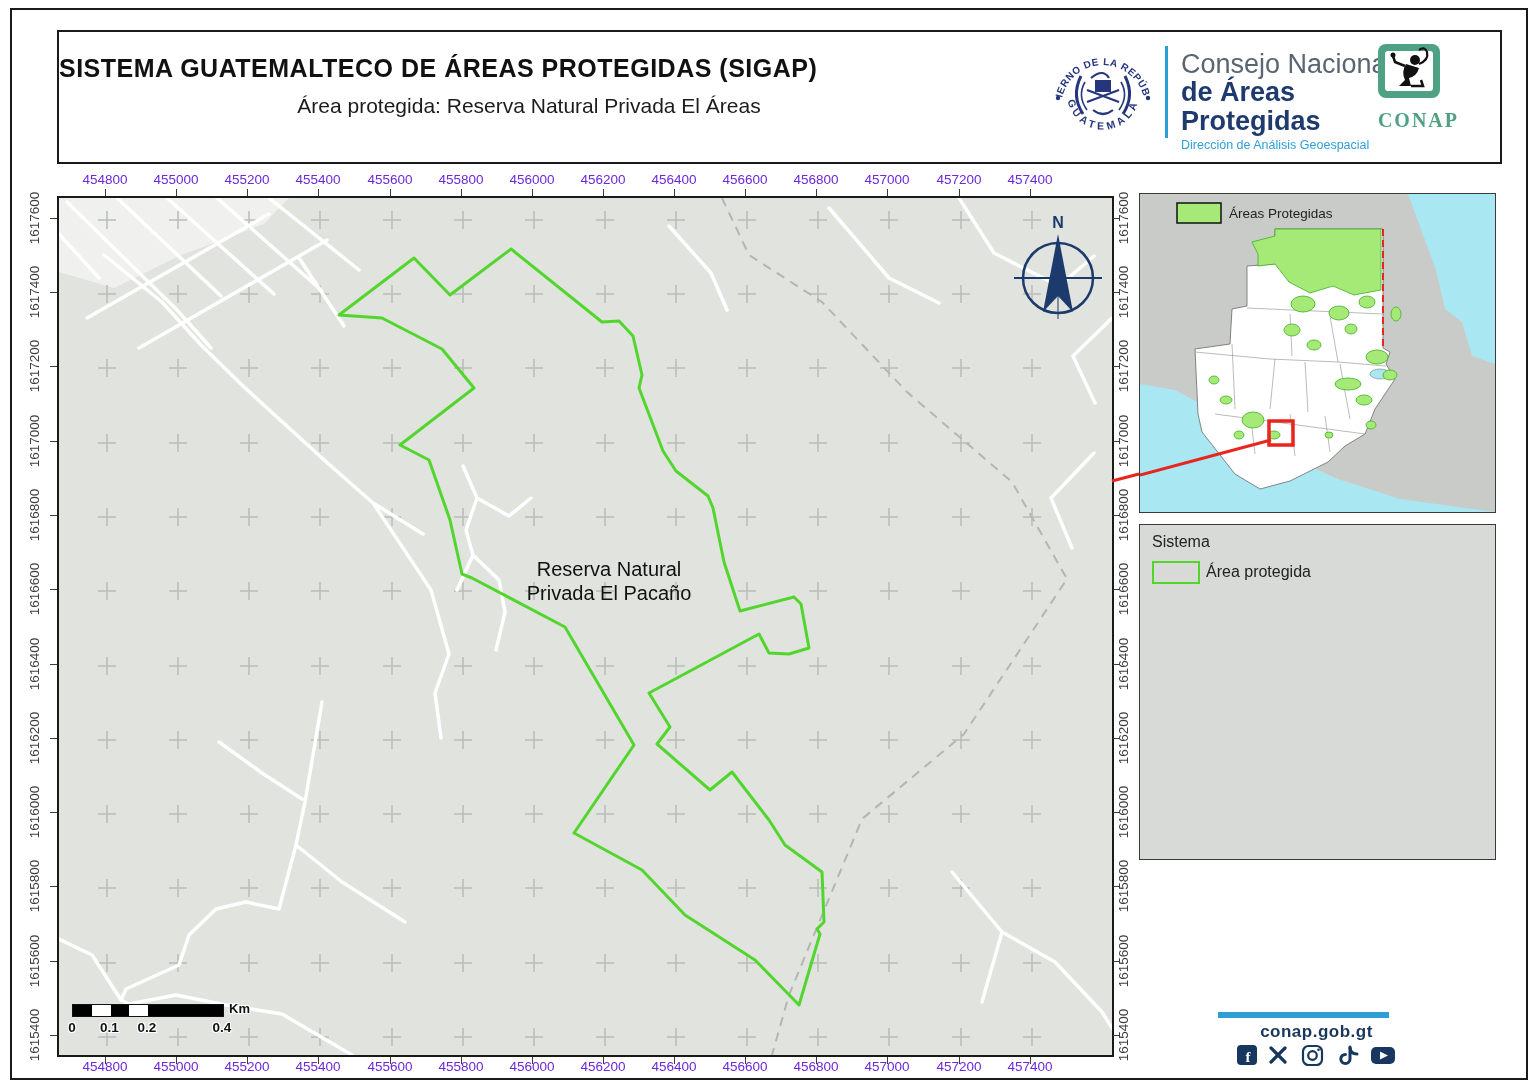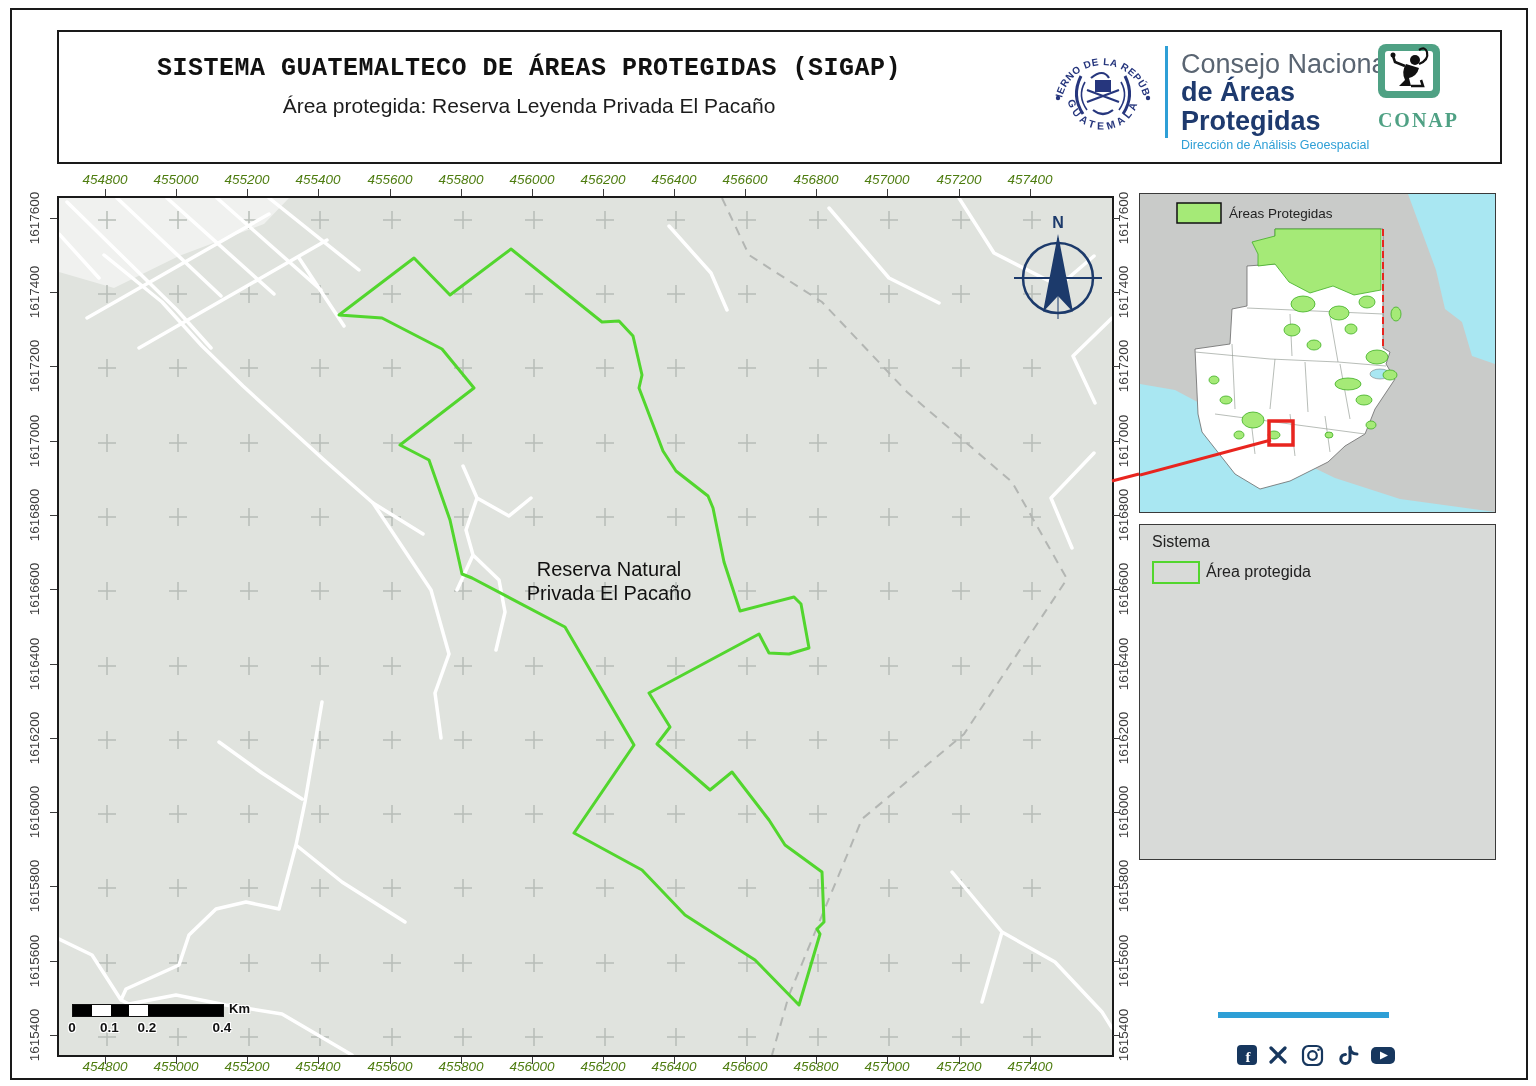--- a/index.html
+++ b/index.html
@@ -3,35 +3,35 @@
 <meta charset="utf-8">
 <style>
   html,body{margin:0;padding:0;background:#fff;}
   #page{position:relative;width:1536px;height:1086px;background:#fff;
         font-family:"Liberation Sans",sans-serif;overflow:hidden;}
   .page-frame{position:absolute;left:10px;top:8px;width:1514px;height:1068px;
         border:2px solid #1a1a1a;}
   
   .header-box{position:absolute;left:57px;top:30px;width:1441px;height:130px;
         border:2px solid #1a1a1a;background:#fff;}
-  .title{position:absolute;left:0;top:22px;width:940px;text-align:center;
-        font-family:Liberation Mono, monospace;font-weight:bold;font-size:25px;
+  .title{position:absolute;left:0;top:22px;width:940px;text-align:left;
+        font-family:Liberation Sans, sans-serif;font-weight:bold;font-size:25px;
         letter-spacing:.5px;color:#111;}
   .subtitle{position:absolute;left:0;top:62px;width:940px;text-align:center;
         font-size:21px;color:#1c1c1c;}
   .org-divider{position:absolute;left:1106px;top:14px;width:3px;height:92px;background:#2e9fd6;}
   .org-block{position:absolute;left:1122px;top:18px;width:230px;line-height:1.05;}
   .org-l1{font-size:27px;color:#5a6572;}
   .org-l2{font-size:27px;font-weight:bold;color:#1e3a6e;}
   .org-l3{font-size:12.5px;color:#2e9fd6;margin-top:4px;}
   .conap-logo{position:absolute;left:1300px;top:10px;width:100px;text-align:right;}
   .conap-text{font-family:"Liberation Serif",serif;font-weight:bold;font-size:20px;
         letter-spacing:2px;color:#4fa184;margin-top:1px;}
   
-  .xlab{position:absolute;width:64px;text-align:center;font-size:13.5px;color:#4d7c0f;font-style:italic;}
+  .xlab{position:absolute;width:64px;text-align:center;font-size:13.5px;color:#6d28d9;}
   .ylab{position:absolute;width:64px;height:16px;line-height:16px;text-align:center;
         font-size:13.5px;color:#3c3c3c;transform:rotate(-90deg);}
   .tick{position:absolute;background:#3c3c3c;}
   
   .map-box{position:absolute;left:57px;top:196px;width:1053px;height:857px;
         border:2px solid #1a1a1a;background:#e0e3de;box-sizing:content-box;}
   
   .sb-wrap{position:absolute;left:0;top:0;}
   .sb-bar{position:absolute;left:13px;top:806px;width:150px;height:11px;
         border:1px solid #111;background:#000;}
@@ -60,21 +60,21 @@
   .red-link-svg{position:absolute;left:1105px;top:460px;width:40px;height:30px;}
 </style>
 </head>
 <body>
 
 <div id="page">
   <div class="page-frame"></div>
 
   <div class="header-box">
     <div class="title">SISTEMA GUATEMALTECO DE ÁREAS PROTEGIDAS  (SIGAP)</div>
-    <div class="subtitle">Área protegida: Reserva Leyenda Privada El Pacaño</div>
+    <div class="subtitle">Área protegida: Reserva Natural Privada El Áreas</div>
 
     <svg style="position:absolute;left:988px;top:6px;" width="112" height="112" viewBox="0 0 112 112">
       <defs>
         <path id="arcT" d="M15,60 A42,42 0 0 1 97,60"></path>
         <path id="arcB" d="M21,64 A36,36 0 0 0 91,64"></path>
       </defs>
       <text font-size="10" font-weight="bold" fill="#26367d" letter-spacing="0.6">
         <textPath href="#arcT" startOffset="50%" text-anchor="middle">GOBIERNO DE LA REPÚBLICA</textPath>
       </text>
       <text font-size="10.5" font-weight="bold" fill="#26367d" letter-spacing="3.5">
@@ -541,20 +541,21 @@
   </svg>
 
   <div class="legend-box">
     <div class="legend-title">Sistema</div>
     <div class="legend-swatch"></div>
     <div class="legend-item-label">Área protegida</div>
   </div>
 
 
   <div class="blue-bar"></div>
+  <div class="site">conap.gob.gt</div>
   <div class="social-row">
     <svg width="160" height="22" viewBox="0 0 160 22">
       <g>
         <rect x="0" y="1" width="20" height="20" rx="4" fill="#17375e"></rect>
         <text x="11" y="18" text-anchor="middle" font-size="15" font-weight="bold" fill="#fff" font-family="Liberation Serif, serif">f</text>
       </g>
       <g stroke="#17375e" stroke-width="3.2" stroke-linecap="round">
         <line x1="34" y1="4" x2="48" y2="18"></line>
           <line x1="48" y1="4" x2="34" y2="18"></line>
       </g>

